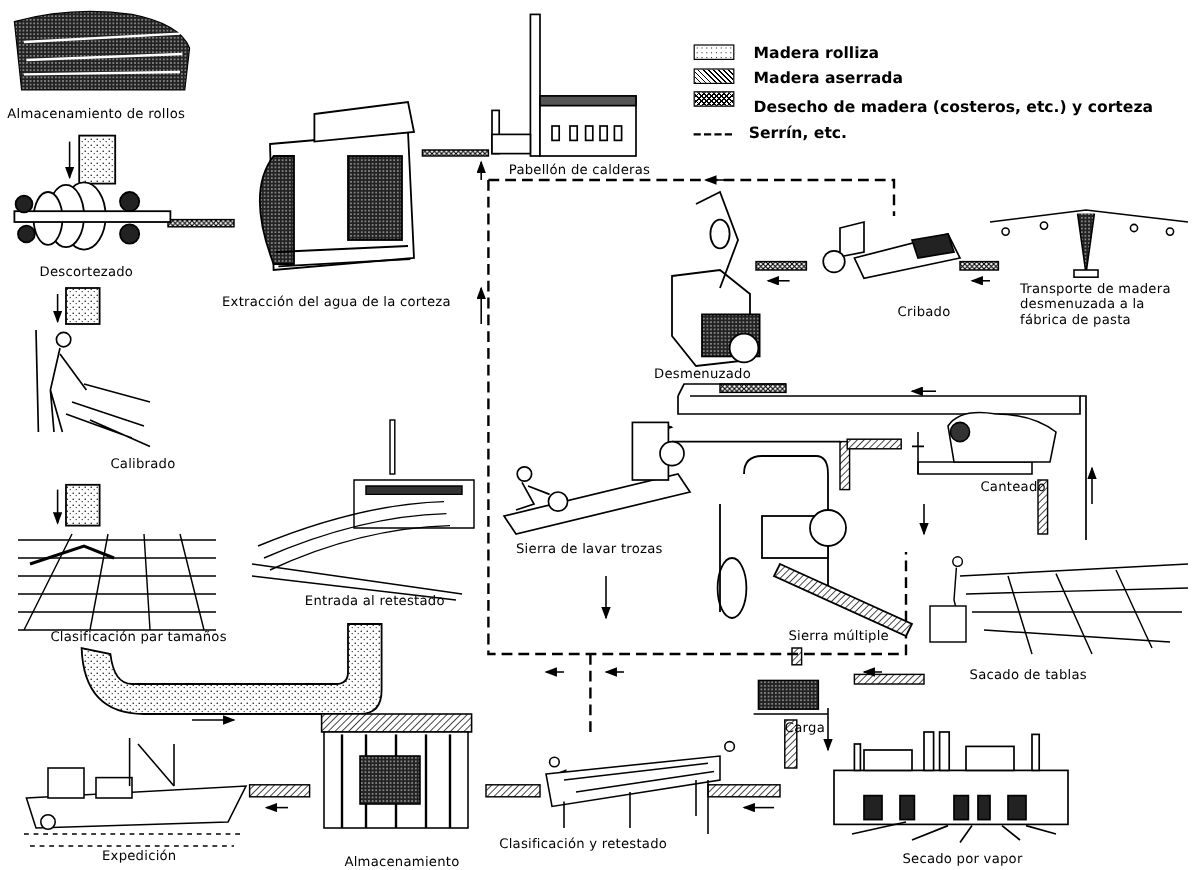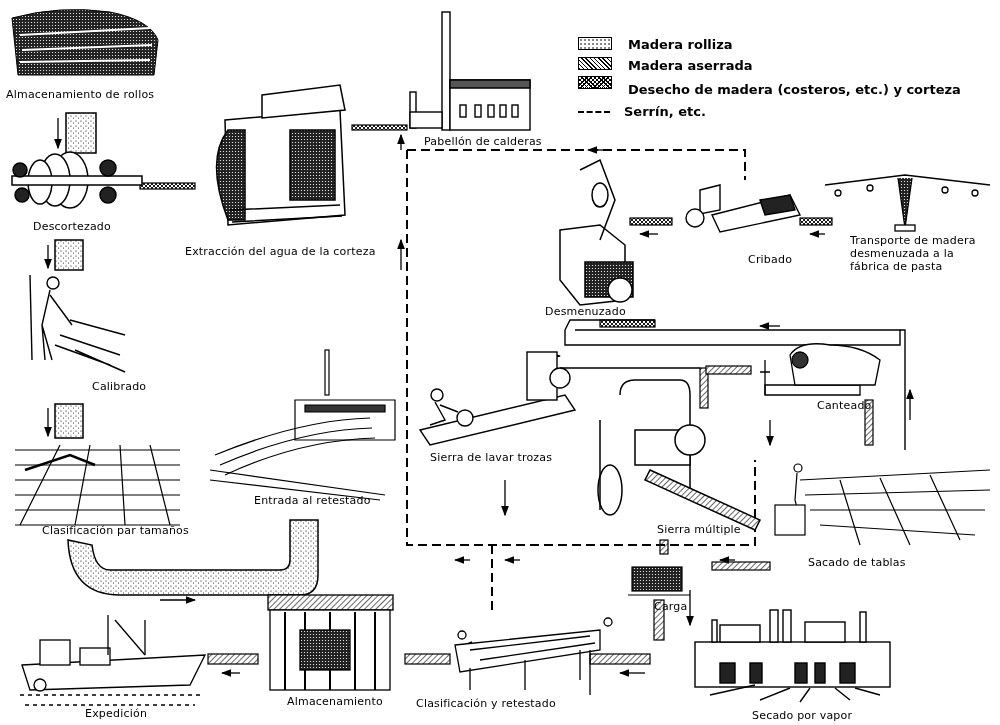--- a/index.html
+++ b/index.html
@@ -304,14 +304,14 @@
   <div>desmenuzada a la</div>
   <div>fábrica de pasta</div>
 </div>
 <span class="lbl" style="left:430px;top:451px;">Sierra de lavar trozas</span>
 <span class="lbl" style="left:657px;top:523px;">Sierra múltiple</span>
 <span class="lbl" style="left:796px;top:399px;margin-left:21px;">Canteado</span>
 <span class="lbl" style="left:808px;top:556px;">Sacado de tablas</span>
 <span class="lbl" style="left:612px;top:600px;margin-left:42px;">Carga</span>
 <span class="lbl" style="left:752px;top:709px;">Secado por vapor</span>
 <span class="lbl" style="left:416px;top:697px;">Clasificación y retestado</span>
-<span class="lbl" style="left:287px;top:695px;text-align:right;">Almacenamiento</span>
+<span class="lbl" style="left:287px;top:712px;text-align:right;">Almacenamiento</span>
 <span class="lbl" style="left:85px;top:707px;">Expedición</span>
 
 </body></html>

